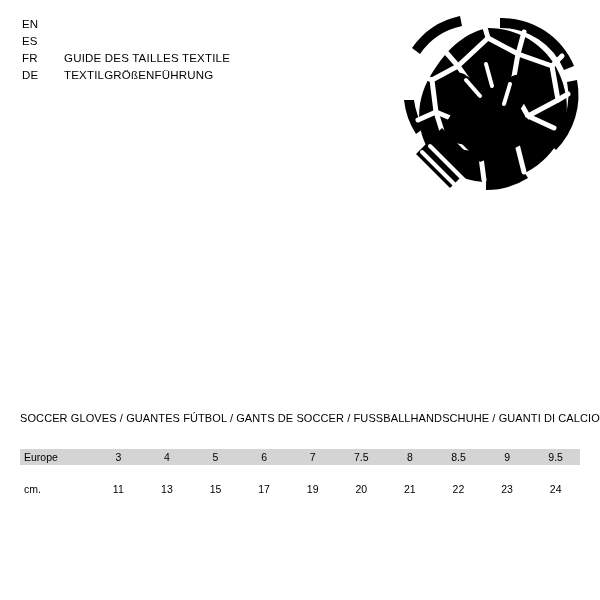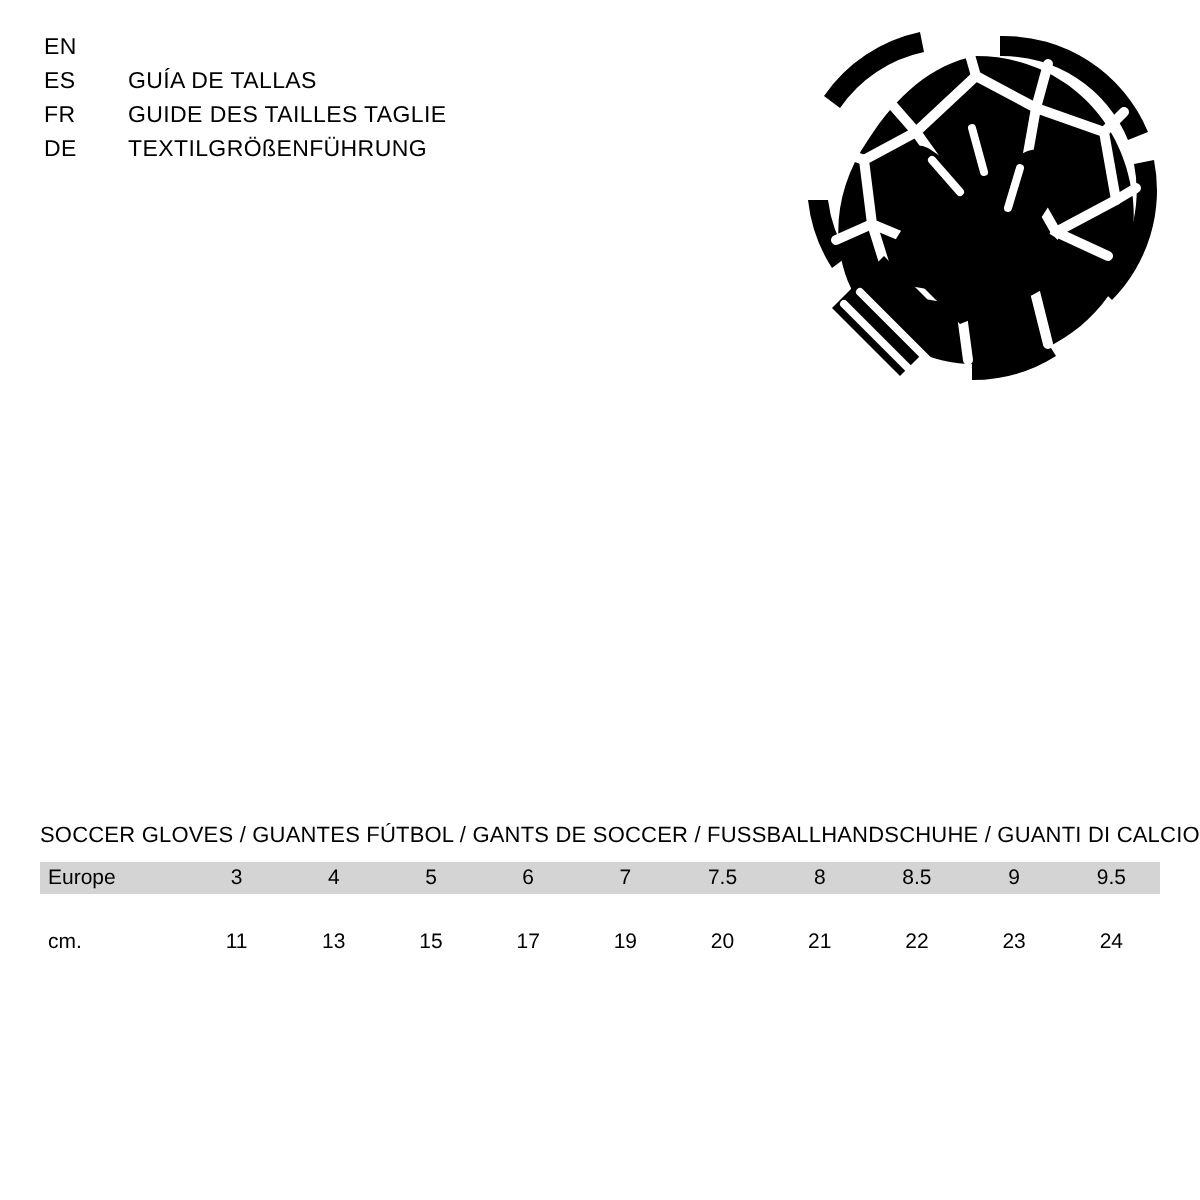--- a/index.html
+++ b/index.html
@@ -63,21 +63,21 @@
   
   .table-block {
     position: absolute;
     left: 20px;
     top: 412px;
     width: 560px;
   }
   .table-title {
     font-size: 11px;
     letter-spacing: 0.1px;
-    margin-bottom: 7px;
+    margin-bottom: 25px;
     white-space: nowrap;
   }
   table.size-table {
     border-collapse: collapse;
     width: 560px;
     table-layout: fixed;
   }
   table.size-table td {
     font-size: 10.5px;
     padding: 0;
@@ -100,25 +100,24 @@
 <body>
 
 <div class="page">
 
   <div class="legend">
     <div class="legend-row">
       <span class="legend-code">EN</span>
     </div>
     <div class="legend-row">
       <span class="legend-code">ES</span>
-      <span class="legend-text">GUÍA DE TALLAS</span>
     </div>
     <div class="legend-row">
       <span class="legend-code">FR</span>
-      <span class="legend-text">GUIDE DES TAILLES TAGLIE</span>
+      <span class="legend-text">GUIDE DES TAILLES TEXTILE</span>
     </div>
     <div class="legend-row">
       <span class="legend-code">DE</span>
       <span class="legend-text">TEXTILGRÖßENFÜHRUNG</span>
     </div>
   </div>
 
   <div class="illustration">
     <svg viewBox="0 0 200 200" xmlns="http://www.w3.org/2000/svg" aria-hidden="true">
       <g fill="#000000">

